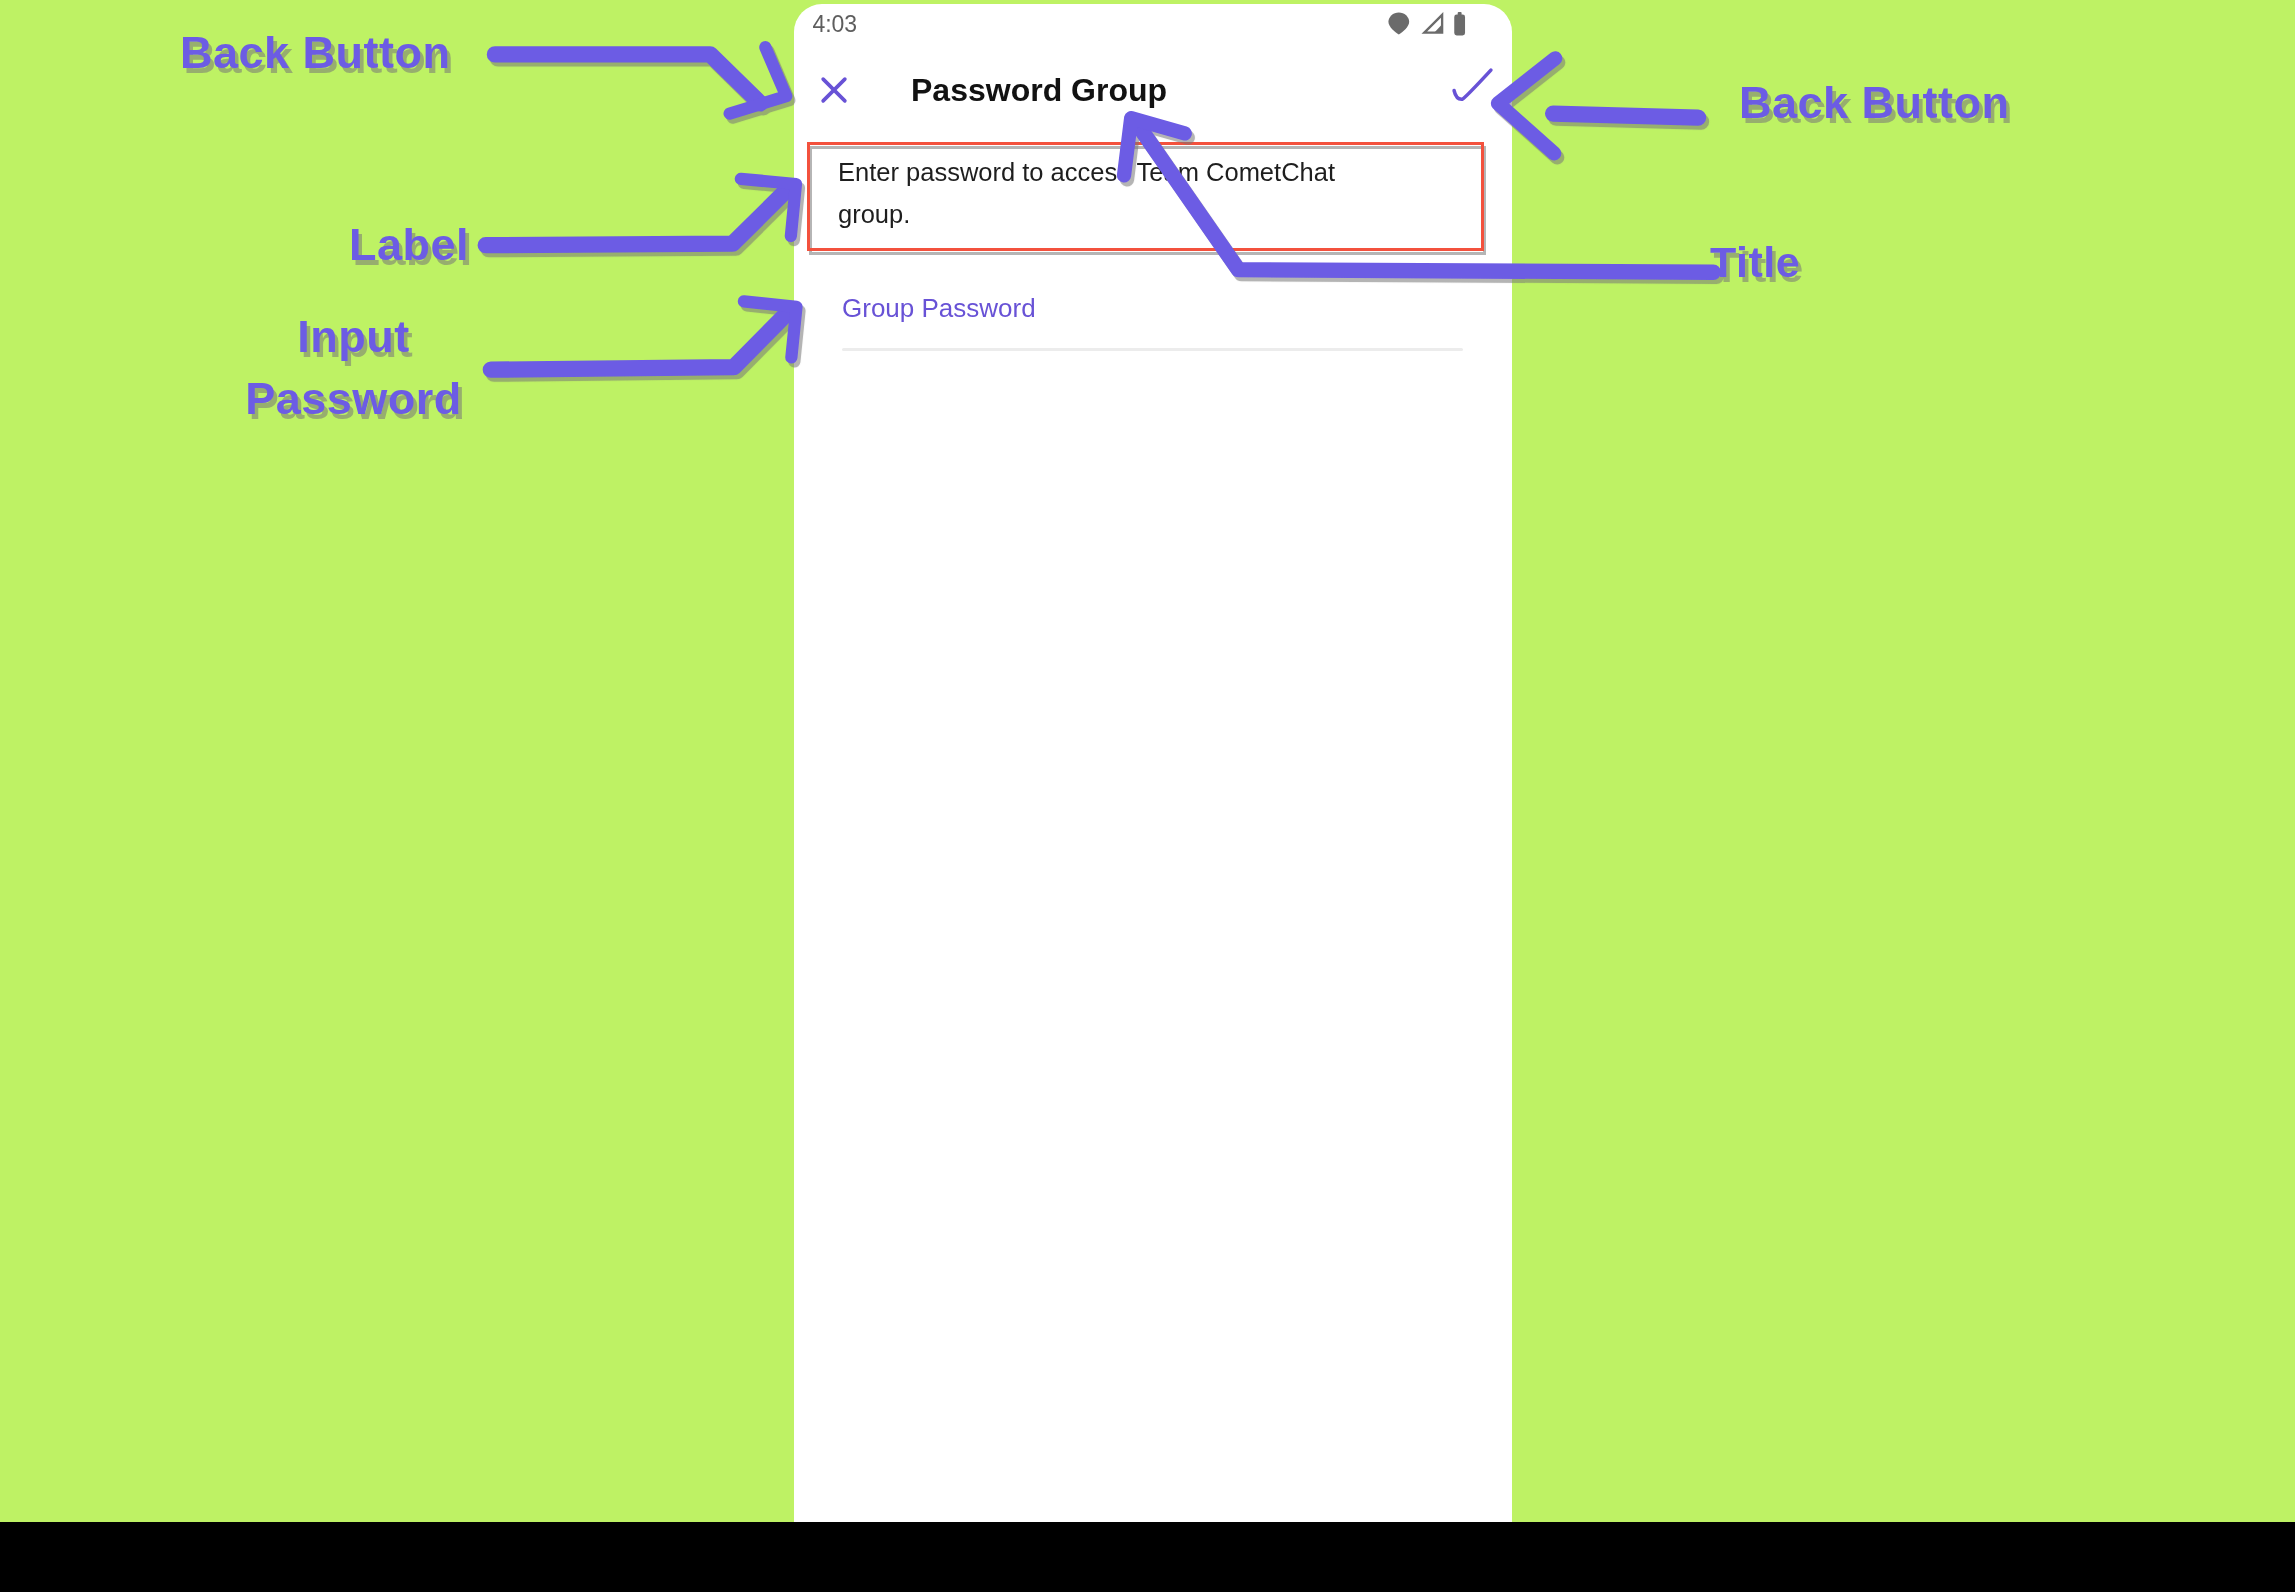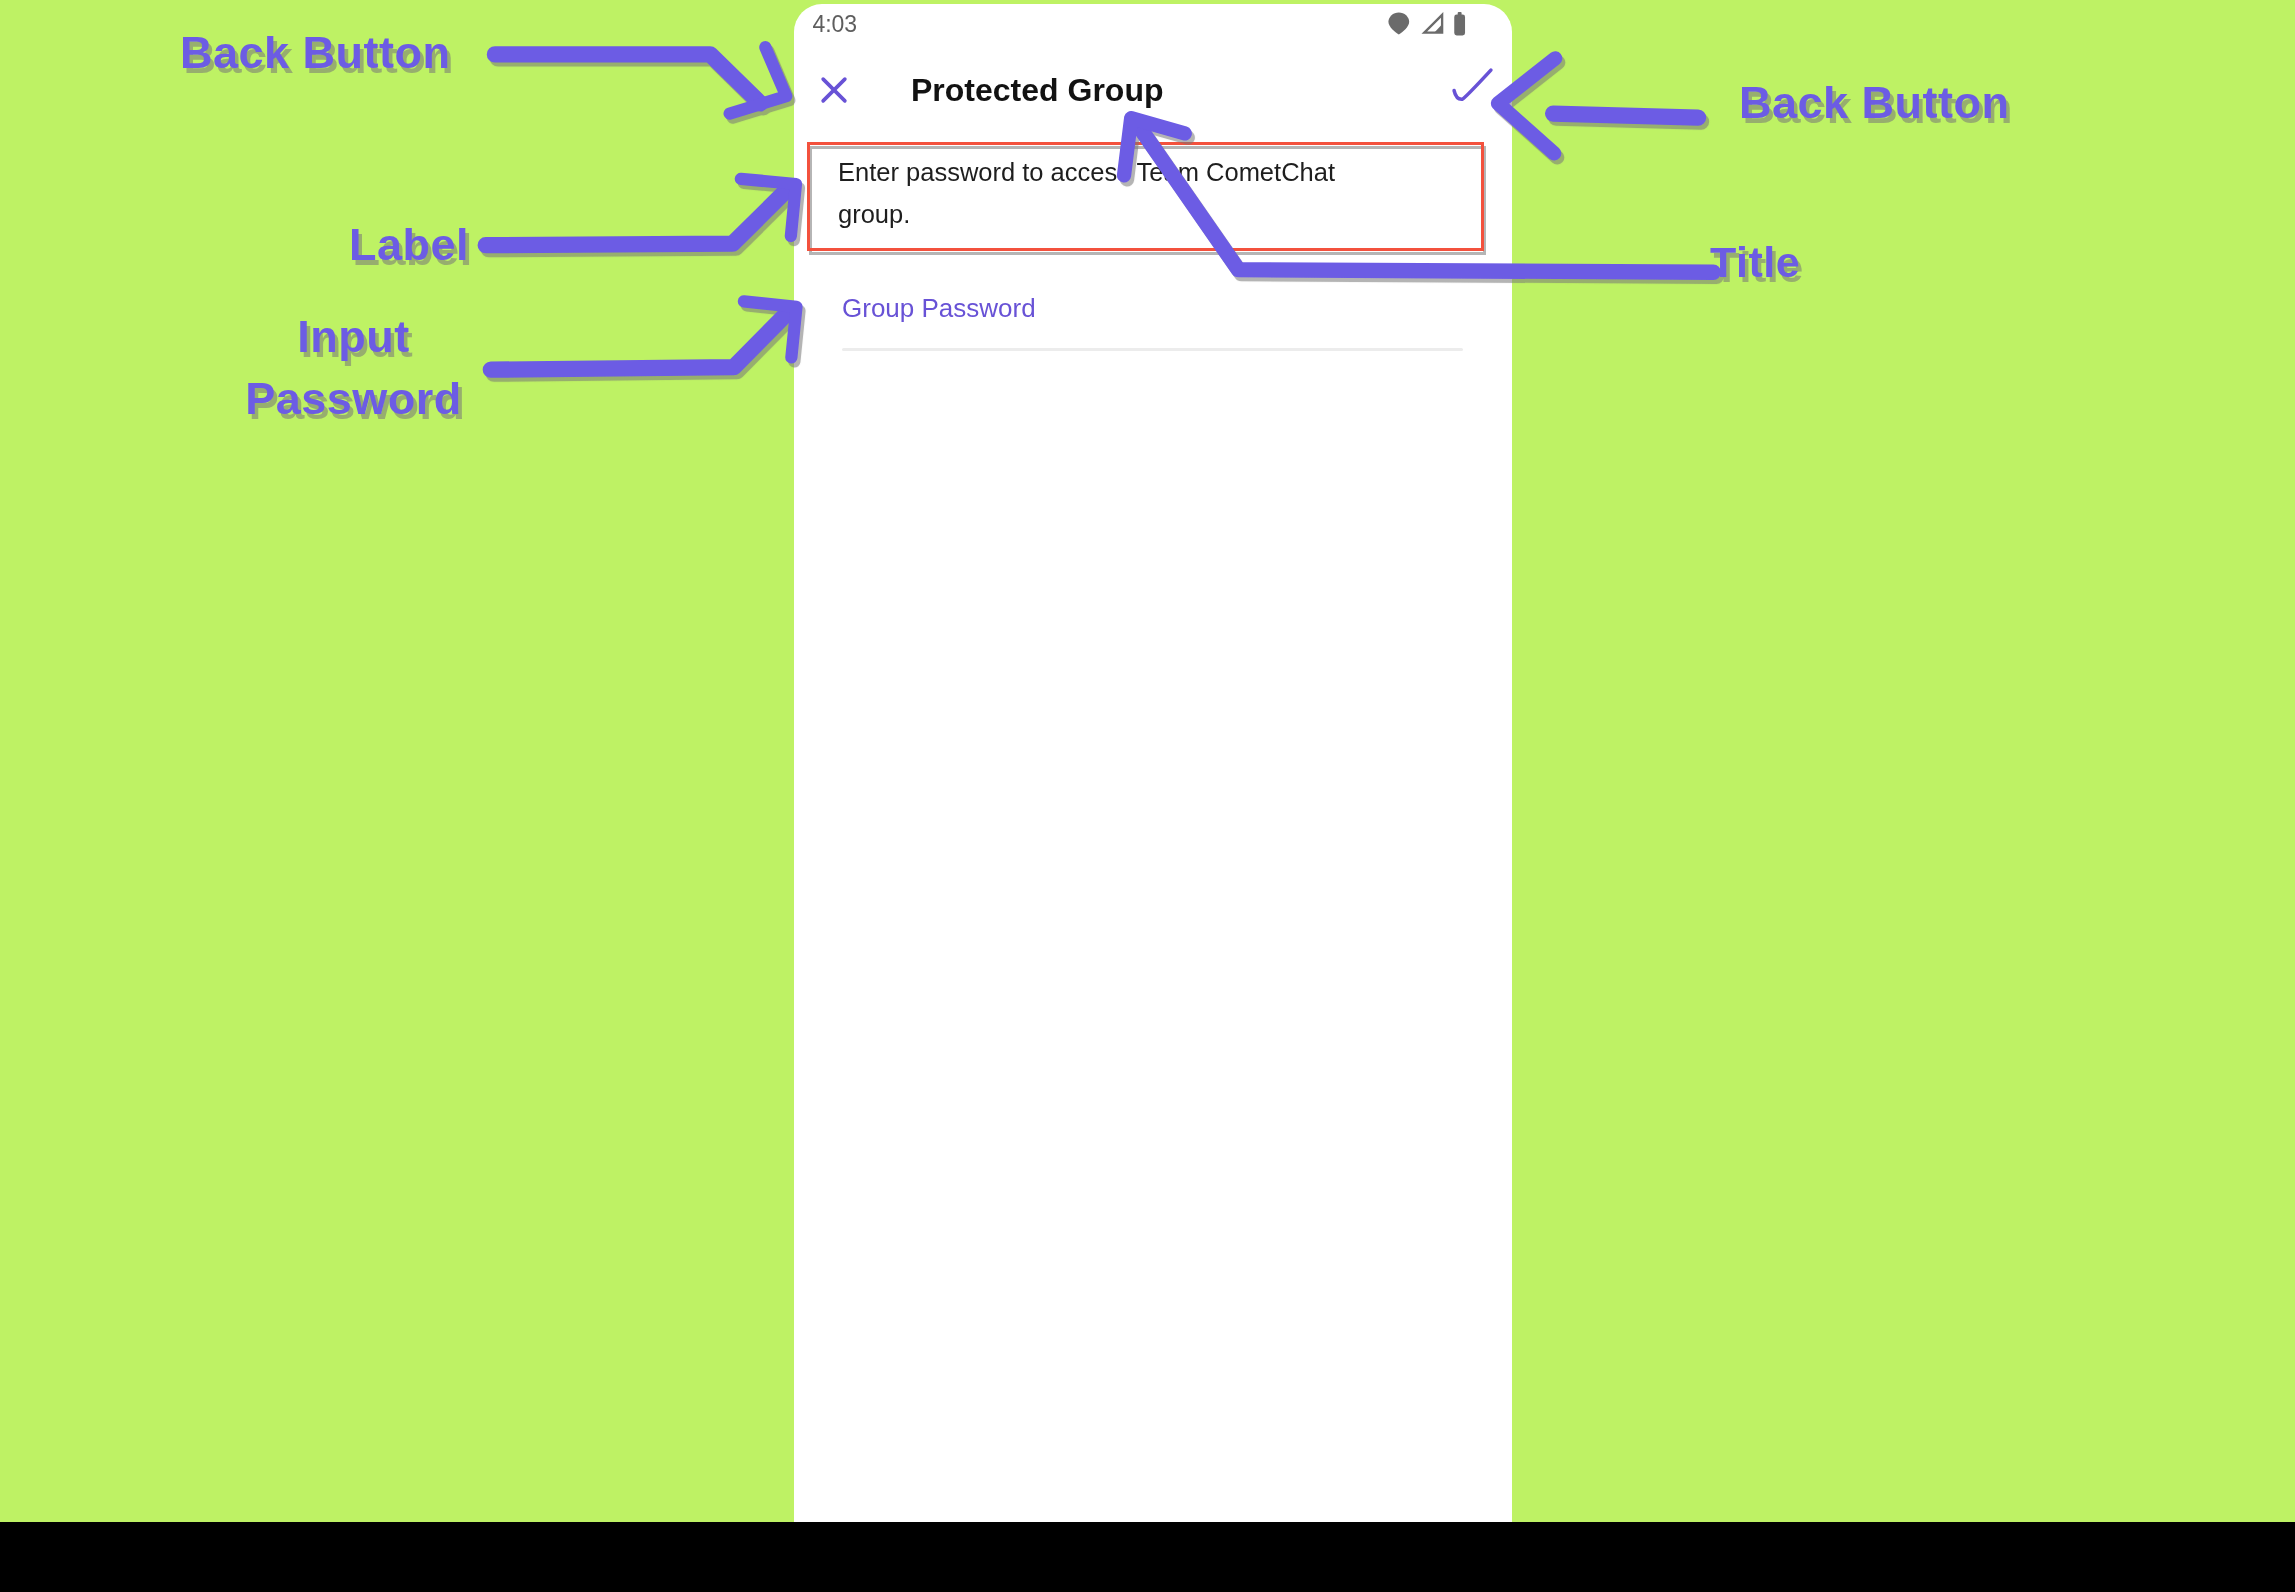--- a/index.html
+++ b/index.html
@@ -64,21 +64,21 @@
         </svg>
       </div>
     </div>
 
     <button class="closebtn">
       <svg width="30" height="30" viewBox="0 0 58 58">
         <path d="M8 8 L50 50 M50 8 L8 50" stroke="#6852D6" stroke-width="7" stroke-linecap="round" fill="none"></path>
       </svg>
     </button>
 
-    <div class="apptitle">Protected Group</div>
+    <div class="apptitle">Password Group</div>
 
     <button class="joinbtn">
       <svg width="47" height="47" viewBox="0 0 92 92">
         <path d="M10 50 Q14 68 26 67 Q32 64 82 10" stroke="#6852D6" stroke-width="7" stroke-linecap="round" fill="none"></path>
       </svg>
     </button>
 
     <div class="redbox"></div>
 
     <div class="labeltext">

